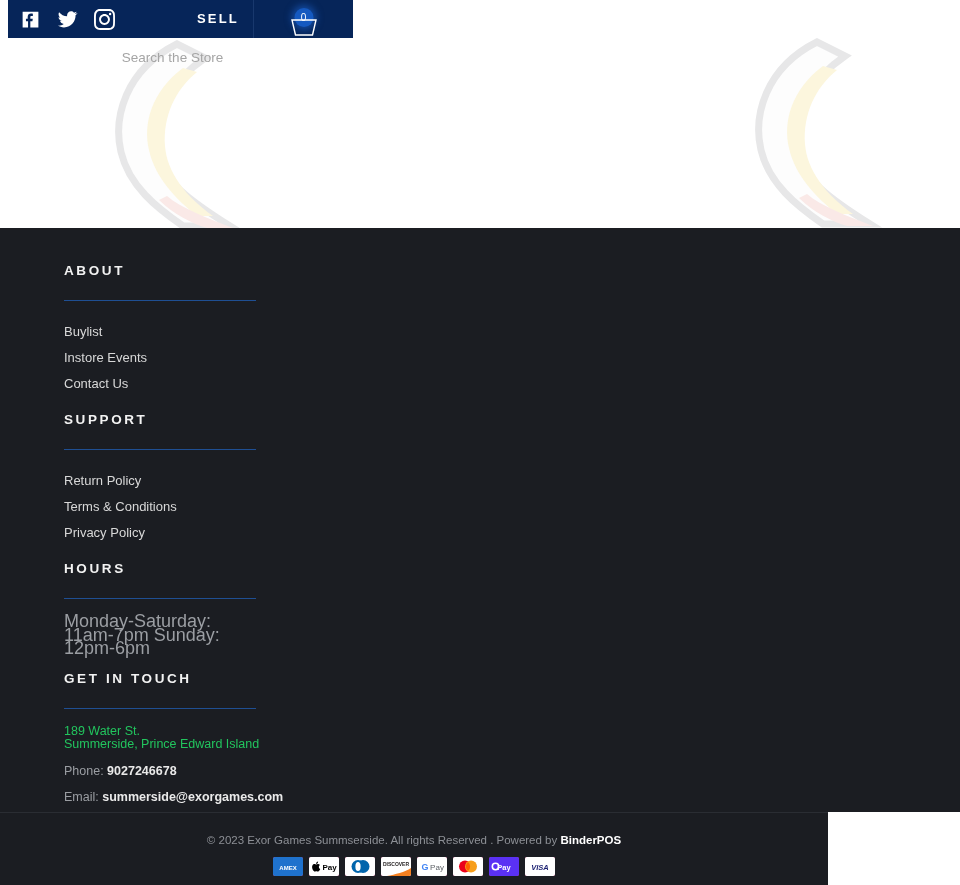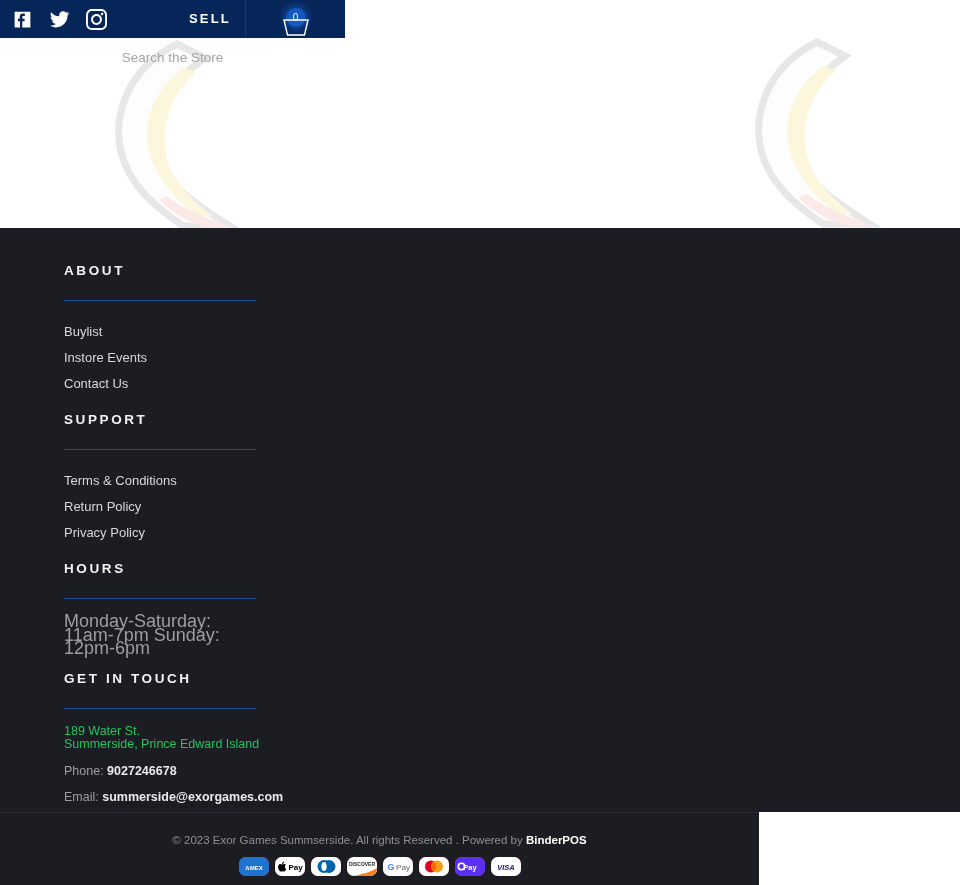--- a/index.html
+++ b/index.html
@@ -13,21 +13,21 @@
   body {
     font-family: "Liberation Sans", sans-serif;
     background: #ffffff;
     color: #222;
     position: relative;
   }
 
   
   .header-bar {
     position: absolute;
-    top: 0; left: 0;
+    top: 0; left: 8px;
     width: 345px;
     height: 38px;
     background: #062559;
     display: flex;
     align-items: center;
     z-index: 20;
   }
 
   .header-social {
     display: flex;
@@ -202,21 +202,21 @@
     display: flex;
     gap: 17px;
     margin-top: 25px;
   }
   .footer-social .sicon svg { display:block; width:18px; height:18px; fill:#1a5ab5; }
 
   
   .bottom-bar {
     position: absolute;
     top: 812px; left: 0;
-    width: 759px;
+    width: 828px;
     height: 73px;
     background: #1b1d22;
     border-top: 1px solid #2a2d33;
     text-align: center;
     padding-top: 20px;
   }
   .copyright {
     color: #8d9096;
     font-size: 11.5px;
     line-height: 14px;
@@ -230,21 +230,21 @@
   .pay-row {
     display: flex;
     justify-content: center;
     align-items: center;
     gap: 6px;
     margin-top: 10px;
   }
   .pay {
     width: 30px;
     height: 19px;
-    border-radius: 7px;
+    border-radius: 2px;
     background: #ec4899;
     display: flex;
     align-items: center;
     justify-content: center;
     overflow: hidden;
   }
   .pay svg { display: block; }
 </style>
 </head>
 <body>
@@ -315,22 +315,22 @@
       <div class="fcol-title">ABOUT</div>
       <div class="fdivider"></div>
       <a class="flink" href="#">Buylist</a>
       <a class="flink" href="#">Instore Events</a>
       <a class="flink" href="#">Contact Us</a>
     </div>
 
     <div>
       <div class="fcol-title">SUPPORT</div>
       <div class="fdivider"></div>
+      <a class="flink" href="#">Return Policy</a>
       <a class="flink" href="#">Terms &amp; Conditions</a>
-      <a class="flink" href="#">Return Policy</a>
       <a class="flink" href="#">Privacy Policy</a>
     </div>
 
     <div>
       <div class="fcol-title">HOURS</div>
       <div class="fdivider"></div>
       <div class="ftext ftext-hours">Monday-Saturday: 11am-7pm Sunday: 12pm-6pm</div>
     </div>
 
     <div>

